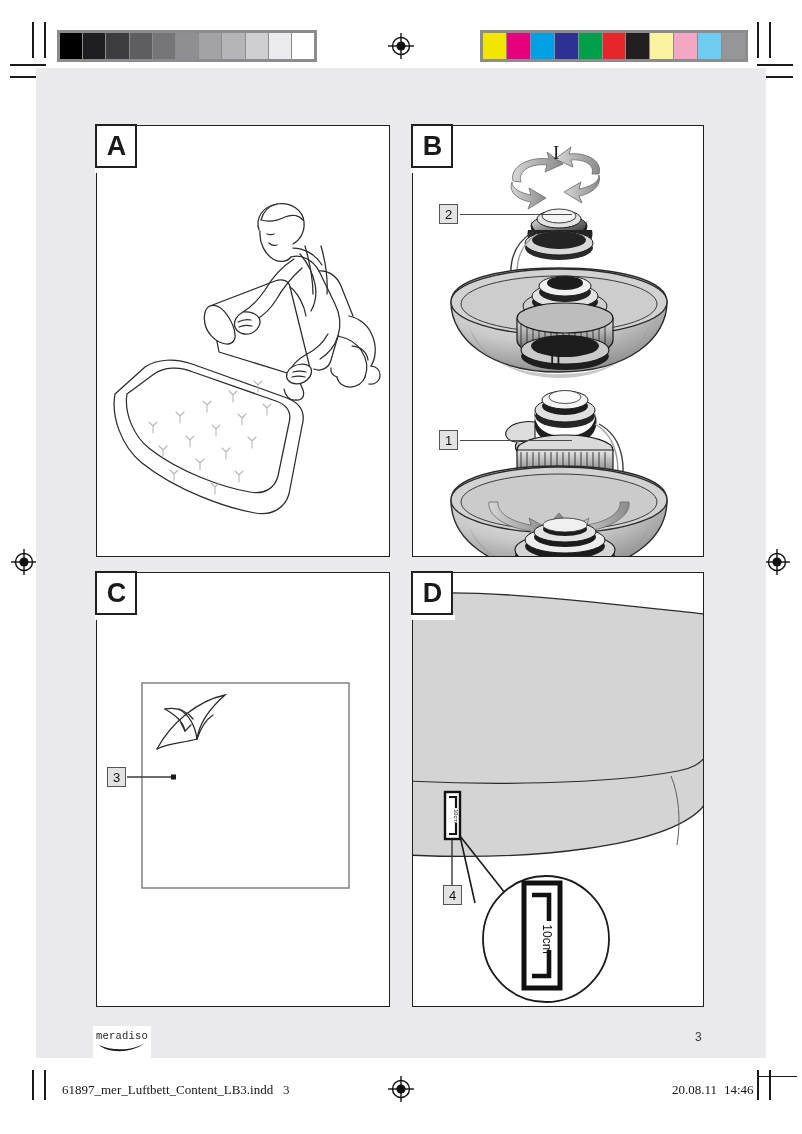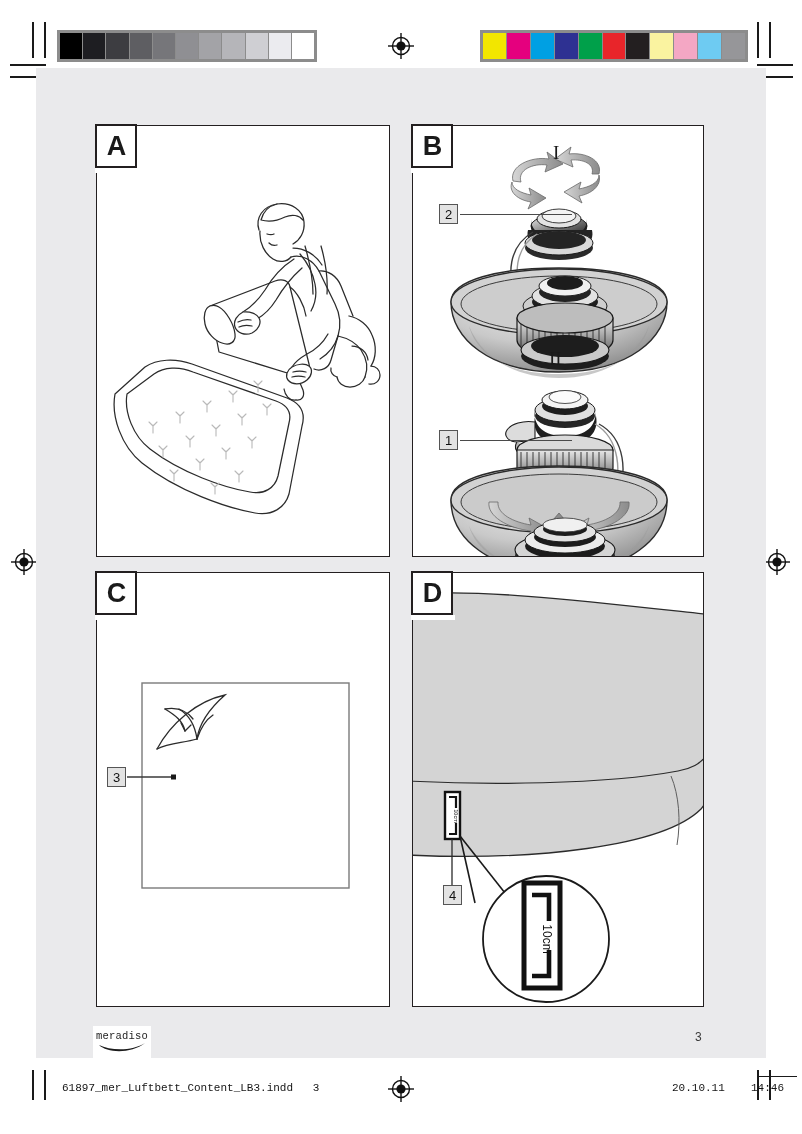--- a/index.html
+++ b/index.html
@@ -114,22 +114,22 @@
     line-height: 1;
   }
   .page-num {
     position: absolute;
     font-family: "Liberation Sans", sans-serif;
     font-size: 12px;
     color: #3a3a3a;
   }
   .meta-text {
     position: absolute;
-    font-family: Liberation Mono, monospace;
-    font-size: 11px;
+    font-family: Liberation Serif, serif;
+    font-size: 13px;
     color: #141414;
     white-space: pre;
   }
   svg { display: block; }
 </style>
 </head>
 <body>
 
 <div class="crop-line" style="left:44px; top:22px; width:1.5px; height:36px;"></div>
 <div class="crop-line" style="left:10px; top:64px; width:36px; height:1.5px;"></div>
@@ -505,14 +505,14 @@
 
 <div class="reg-target" style="left:388px; top:1076px;">
   <svg width="26" height="26" viewBox="0 0 26 26">
     <circle cx="13" cy="13" r="8.5" fill="none" stroke="#111" stroke-width="1.4"></circle>
     <circle cx="13" cy="13" r="4.6" fill="#111"></circle>
     <line x1="13" y1="0" x2="13" y2="26" stroke="#111" stroke-width="1.4"></line>
     <line x1="0" y1="13" x2="26" y2="13" stroke="#111" stroke-width="1.4"></line>
   </svg>
 </div>
 
-<div class="meta-text" style="left:672px; top:1082px;">20.10.11</div>
-<div class="meta-text" style="left:751px; top:1082px;">14:46</div>
+<div class="meta-text" style="left:672px; top:1082px;">20.08.11</div>
+<div class="meta-text" style="left:724px; top:1082px;">14:46</div>
 
 </body></html>

